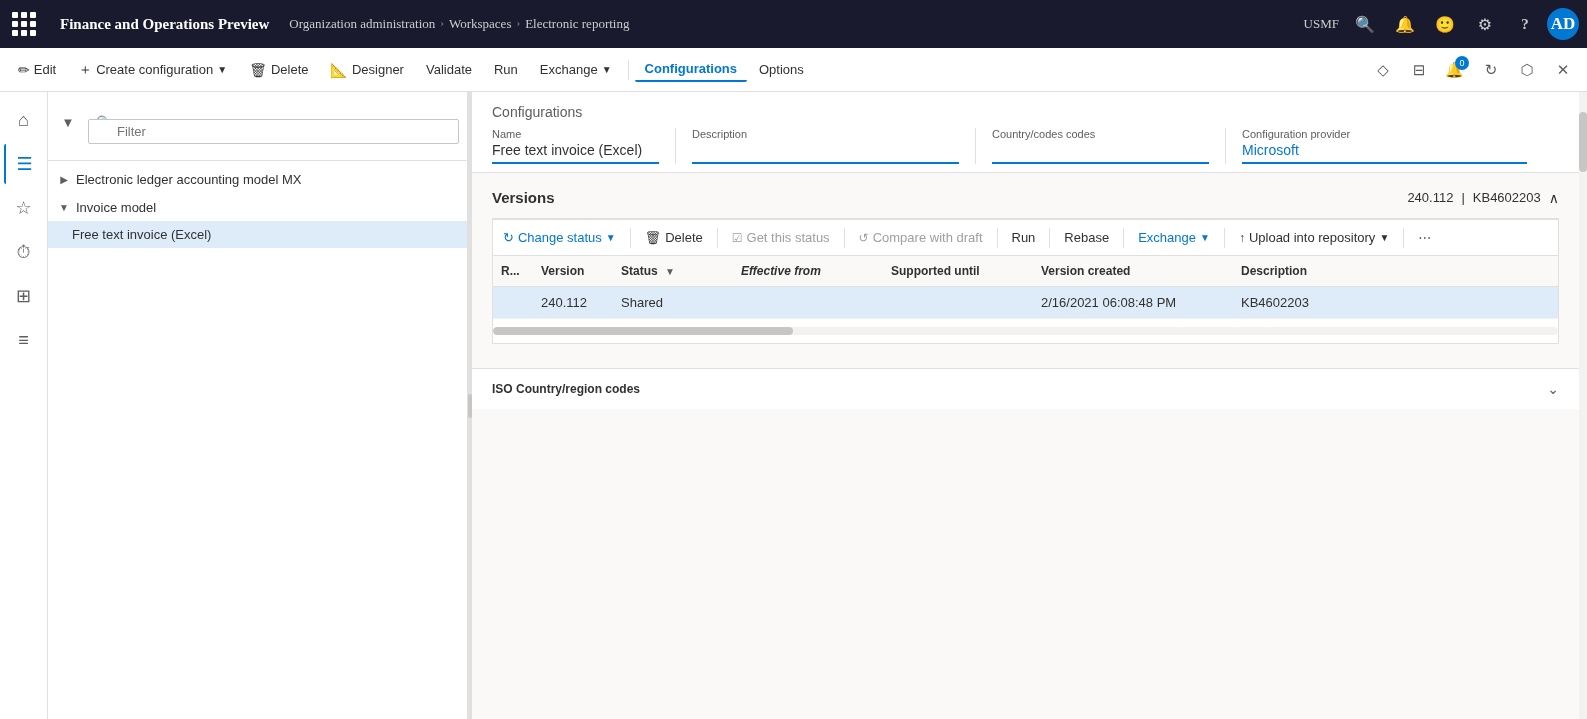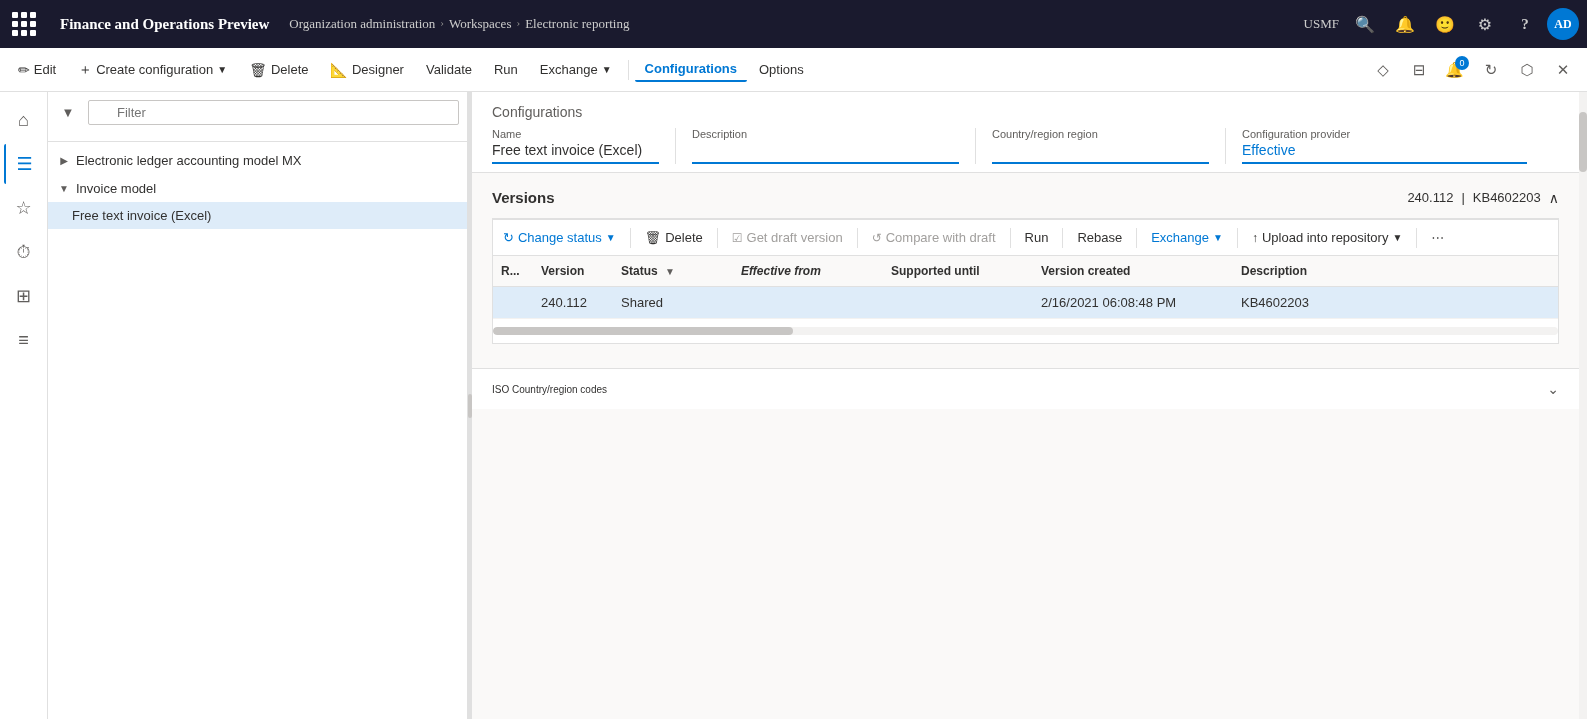--- a/index.html
+++ b/index.html
@@ -13,21 +13,21 @@
     .topbar-waffle { width: 32px; height: 32px; display: flex; align-items: center; justify-content: center; cursor: pointer; }
     .topbar-waffle-icon { display: grid; grid-template-columns: repeat(3,6px); gap: 3px; }
     .topbar-waffle-icon span { width: 6px; height: 6px; background: #fff; display: block; border-radius: 1px; }
     .topbar-title { font-size: 15px; font-weight: 600; color: #fff; white-space: nowrap; padding: 0 12px; }
     .topbar-breadcrumb { display: flex; align-items: flex-start; gap: 5px; font-size: 13px; color: #ccc; flex: 1; }
     .topbar-breadcrumb span { color: #ccc; }
     .topbar-breadcrumb .chevron { color: #888; font-size: 11px; }
     .topbar-right { display: flex; align-items: center; gap: 4px; }
     .topbar-right .org { font-size: 13px; color: #ccc; margin-right: 4px; }
     .topbar-icon-btn { width: 36px; height: 36px; display: flex; align-items: center; justify-content: center; cursor: pointer; color: #ccc; font-size: 16px; border-radius: 2px; }
-    .avatar { width: 32px; height: 32px; border-radius: 50%; background: #0078d4; display: flex; align-items: center; justify-content: center; color: #fff; font-size: 12px; font-weight: 600; cursor: pointer; }
+    .avatar { width: 32px; height: 32px; border-radius: 50%; background: #0078d4; display: flex; align-items: center; justify-content: center; color: #fff; font-size: 17px; font-weight: 600; cursor: pointer; }
 
     
     .commandbar {
       display: flex; align-items: center; background: #fff; height: 44px; padding: 0 8px;
       border-bottom: 1px solid #e0e0e0; gap: 2px;
     }
     .cmd-btn {
       display: flex; align-items: center; gap: 4px; padding: 4px 10px; cursor: pointer;
       font-size: 13px; color: #323130; border: none; background: none; border-radius: 2px; white-space: nowrap;
     }
@@ -43,21 +43,21 @@
     .main-layout { display: flex; height: calc(719px - 48px - 44px); }
 
     
     .left-nav { width: 48px; background: #fff; border-right: 1px solid #e0e0e0; display: flex; flex-direction: column; align-items: center; padding-top: 8px; gap: 4px; }
     .nav-icon { width: 40px; height: 40px; display: flex; align-items: center; justify-content: center; cursor: pointer; color: #605e5c; font-size: 18px; border-radius: 2px; }
     .nav-icon.active { color: #0078d4; border-left: 2px solid #0078d4; }
 
     
     .tree-panel { width: 420px; background: #fff; border-right: 1px solid #e0e0e0; display: flex; flex-direction: column; }
     .tree-filter { padding: 8px; border-bottom: 1px solid #e0e0e0; }
-    .filter-input { width: 100%; padding: 4px 8px 4px 28px; border: 1px solid #c8c6c4; border-radius: 2px; font-size: 13px; background: #fff; position: relative; }
+    .filter-input { width: 100%; padding: 4px 8px 4px 28px; border: 1px solid #c8c6c4; border-radius: 2px; font-size: 13px; background: #fff; position: relative; margin-top: 19px; }
     .filter-wrap { position: relative; }
     .filter-icon { position: absolute; left: 8px; top: 50%; transform: translateY(-50%); color: #605e5c; font-size: 13px; }
     .tree-content { flex: 1; overflow-y: auto; padding: 4px 0; }
     .tree-item { display: flex; align-items: center; padding: 6px 8px; cursor: pointer; font-size: 13px; color: #323130; }
     .tree-item.selected { background: #deecf9; }
     .tree-item .expand-icon { width: 16px; height: 16px; display: flex; align-items: center; justify-content: center; margin-right: 4px; font-size: 10px; color: #605e5c; }
     .tree-item .item-text { flex: 1; }
     .tree-indent1 { padding-left: 24px; }
     .resizer { width: 4px; background: #e0e0e0; cursor: col-resize; position: relative; }
     .resizer-dot { width: 4px; height: 24px; background: #c8c6c4; border-radius: 2px; position: absolute; top: 50%; left: 0; transform: translateY(-50%); }
@@ -100,21 +100,21 @@
     .col-created { width: 200px; }
     .col-desc { }
 
     
     .versions-table-wrap { overflow-x: auto; }
     .hscroll { height: 8px; background: #f3f2f1; border-radius: 4px; margin: 8px 0; overflow: hidden; }
     .hscroll-thumb { height: 8px; width: 300px; background: #c8c6c4; border-radius: 4px; }
 
     
     .iso-section { padding: 12px 20px; border-top: 1px solid #e0e0e0; background: #fff; margin-top: 8px; display: flex; align-items: center; justify-content: space-between; cursor: pointer; }
-    .iso-title { font-size: 10px; font-weight: 400; color: #323130; }
+    .iso-title { font-size: 12px; font-weight: 700; color: #323130; }
     .iso-chevron { color: #605e5c; font-size: 14px; }
 
     
     .right-scrollbar { width: 8px; background: #f3f2f1; }
     .scroll-thumb { width: 8px; height: 60px; background: #c8c6c4; border-radius: 4px; margin-top: 20px; }
 
     .table-container { background: #fff; border: 1px solid #e0e0e0; }
   </style>
 </head>
 <body>
@@ -254,26 +254,26 @@
       <div class="config-fields">
         <div class="config-field">
           <div class="field-label">Name</div>
           <div class="field-value">Free text invoice (Excel)</div>
         </div>
         <div class="config-field">
           <div class="field-label">Description</div>
           <div class="field-value" style="min-height:22px;">&nbsp;</div>
         </div>
         <div class="config-field">
-          <div class="field-label">Country/region region</div>
+          <div class="field-label">Country/codes codes</div>
           <div class="field-value" style="min-height:22px;">&nbsp;</div>
         </div>
         <div class="config-field">
           <div class="field-label">Configuration provider</div>
-          <div class="field-value link">Effective</div>
+          <div class="field-value link">Microsoft</div>
         </div>
       </div>
     </div>
 
     <div class="versions-section">
       <div class="versions-header">
         <div class="versions-title">Versions</div>
         <div class="versions-meta">
           <span class="ver-num">240.112</span>
           <span>|</span>
@@ -290,21 +290,21 @@
             <span style="font-size:10px;">▼</span>
           </button>
           <div class="vtb-sep"></div>
           <button class="vtb-btn">
             <span>🗑</span>
             <span>Delete</span>
           </button>
           <div class="vtb-sep"></div>
           <button class="vtb-btn disabled">
             <span style="font-size:12px;">☑</span>
-            <span>Get draft version</span>
+            <span>Get this status</span>
           </button>
           <div class="vtb-sep"></div>
           <button class="vtb-btn disabled">
             <span style="font-size:12px;">↺</span>
             <span>Compare with draft</span>
           </button>
           <div class="vtb-sep"></div>
           <button class="vtb-btn">
             <span>Run</span>
           </button>

